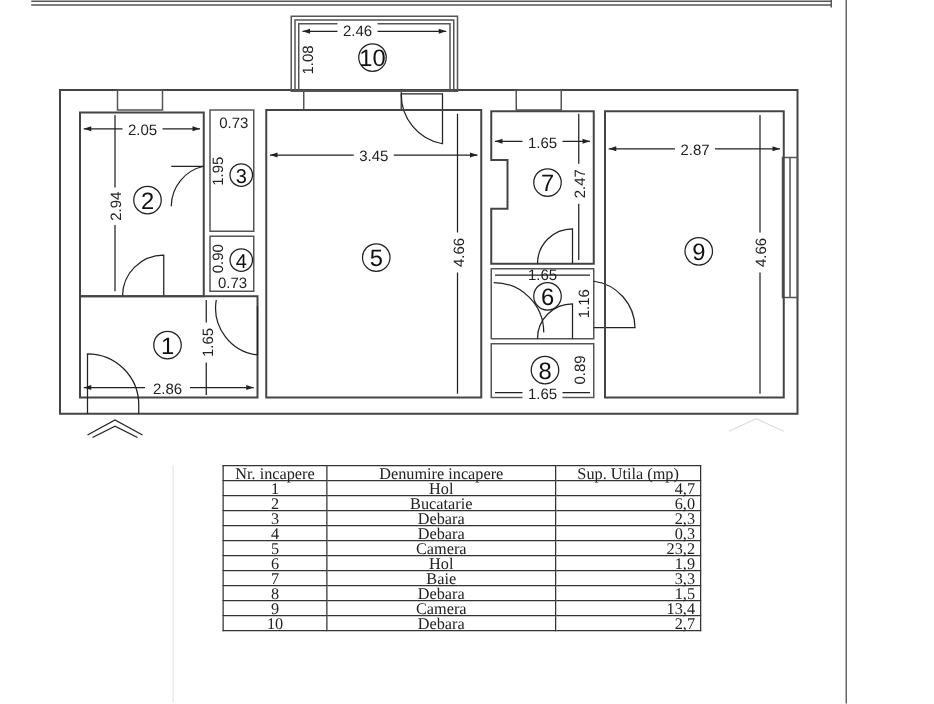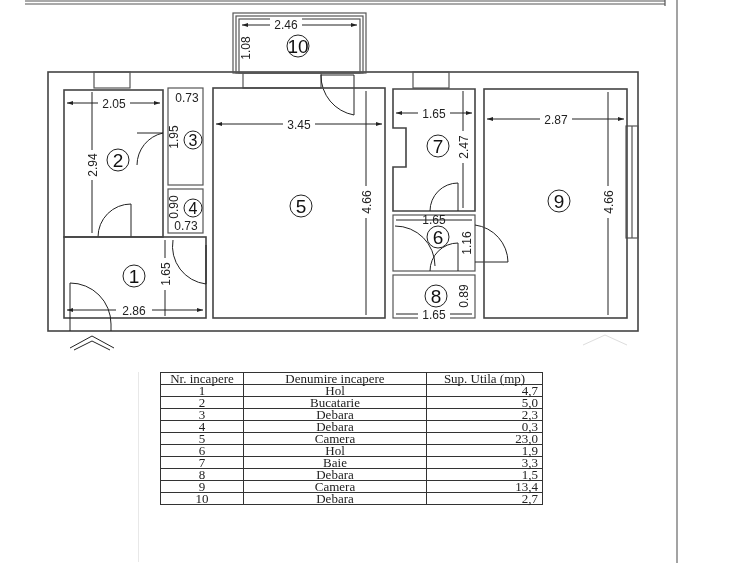--- a/index.html
+++ b/index.html
@@ -4,21 +4,21 @@
   <style>
     html, body { margin: 0; padding: 0; background: #ffffff; }
     body { width: 747px; height: 563px; position: relative; overflow: hidden; font-family: "Liberation Sans", sans-serif; color: #222; }
     svg.plan { position: absolute; left: 0; top: 0; }
     .dim { font-family: "Liberation Sans", sans-serif; font-size: 12px; fill: #222; }
     .num { font-family: "Liberation Sans", sans-serif; font-size: 19px; fill: #111; }
     .w { stroke: #444; stroke-width: 1.6; fill: none; }
     .w2 { stroke: #555; stroke-width: 1.2; fill: none; }
     .d { stroke: #222; stroke-width: 1; fill: none; }
     table.legend {
-      position: absolute; left: 160px; top: 372px; width: 383px;
+      position: absolute; left: 178px; top: 372px; width: 383px;
       border-collapse: collapse; font-family: "Liberation Serif", serif; font-size: 13px; line-height: 11px;
     }
     table.legend td, table.legend th {
       border: 1.3px solid #333; padding: 0 3px; height: 11px; font-weight: normal; color: #222;
     }
     table.legend th { text-align: center; }
     table.legend td.c1 { text-align: center; width: 76px; }
     table.legend td.c2 { text-align: center; }
     table.legend td.c3 { text-align: right; width: 108px; padding-right: 4px; }
     .ghost { position: absolute; left: 138px; top: 372px; width: 36px; height: 190px; border-left: 1px solid #e8e8e8; }
@@ -195,36 +195,36 @@
   </thead>
   <tbody>
     <tr>
       <td class="c1">1</td>
       <td class="c2">Hol</td>
       <td class="c3">4,7</td>
     </tr>
     <tr>
       <td class="c1">2</td>
       <td class="c2">Bucatarie</td>
-      <td class="c3">5,0</td>
+      <td class="c3">6,0</td>
     </tr>
     <tr>
       <td class="c1">3</td>
       <td class="c2">Debara</td>
       <td class="c3">2,3</td>
     </tr>
     <tr>
       <td class="c1">4</td>
       <td class="c2">Debara</td>
       <td class="c3">0,3</td>
     </tr>
     <tr>
       <td class="c1">5</td>
       <td class="c2">Camera</td>
-      <td class="c3">23,0</td>
+      <td class="c3">23,2</td>
     </tr>
     <tr>
       <td class="c1">6</td>
       <td class="c2">Hol</td>
       <td class="c3">1,9</td>
     </tr>
     <tr>
       <td class="c1">7</td>
       <td class="c2">Baie</td>
       <td class="c3">3,3</td>

